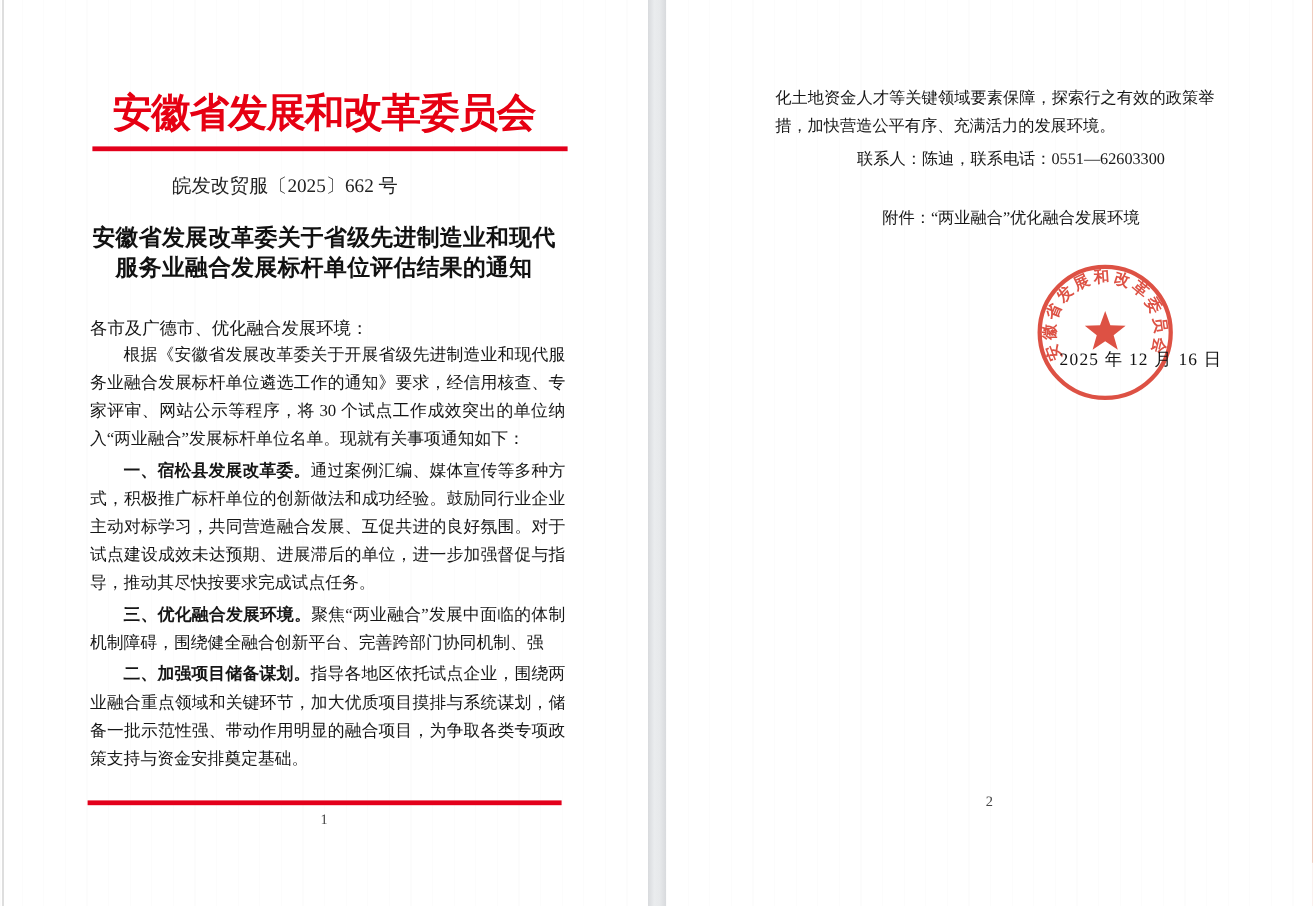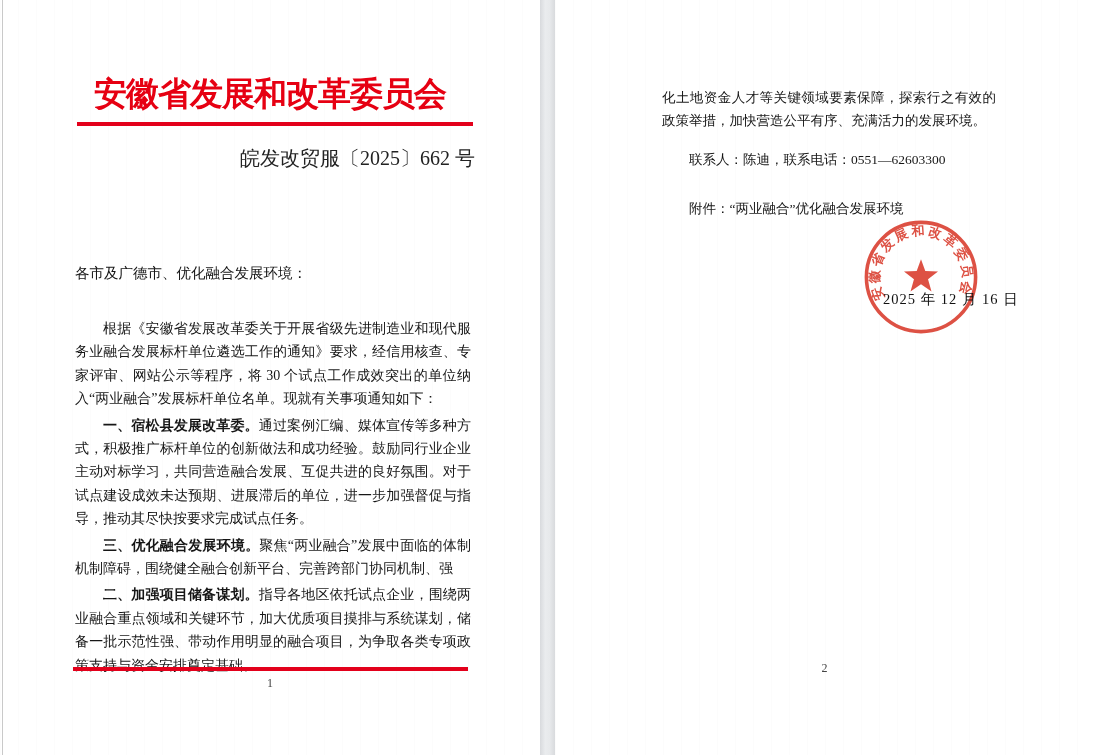--- a/index.html
+++ b/index.html
@@ -27,63 +27,67 @@
   .page-gap{position:absolute;left:540px;top:0;width:15px;height:755px;
     background:linear-gradient(90deg,#d8dadd 0%,#eaecee 35%,#e7e9eb 65%,#d8dadd 100%);}
 
   
   .agency-header{
     position:absolute;top:72px;left:0;width:540px;text-align:center;
     font-size:33px;font-weight:bold;color:var(--header-red);
     letter-spacing:-1px;white-space:nowrap;
   }
   .red-line-top{position:absolute;left:77px;top:122px;width:396px;height:4px;background:var(--divider-red);}
-  .doc-number{position:absolute;top:145px;left:0;width:475px;text-align:right;font-size:20px;color:#222;}
+  .doc-number{position:absolute;top:145px;left:0;width:475px;text-align:center;font-size:16px;color:#222;}
   .doc-title{
     position:absolute;top:186px;left:40px;width:460px;text-align:center;
     font-size:19px;font-weight:bold;line-height:25px;letter-spacing:0.3px;color:#111;
   }
   .salutation{position:absolute;top:264px;left:75px;width:420px;font-size:14.5px;color:#141414;}
   .body-text{
     position:absolute;top:285px;left:75px;width:396px;
-    font-size:14px;line-height:23.4px;text-align:justify;color:#161616;margin-top:32px;
+    font-size:14px;line-height:23.4px;text-align:justify;color:#161616;
   }
   .body-text p{margin:0 0 0 0;text-indent:2em;}
   .body-text p + p{margin-top:3px;}
   .body-text .lead{font-weight:bold;}
   .red-line-bottom{position:absolute;left:73px;top:667px;width:395px;height:4px;background:var(--divider-red);}
   .page-num{position:absolute;left:0;width:100%;text-align:center;font-size:12px;color:#444;}
   .page1 .page-num{top:676px;}
   .page2 .page-num{top:661px;}
 
   
   .body-text2{
     position:absolute;top:70px;left:91px;width:366px;
     font-size:13.5px;line-height:23px;text-align:justify;color:#161616;
   }
-  .body-text2 p{margin:16px;}
+  .body-text2 p{margin:0;}
   .body-text2 p.cont{text-indent:0;}
-  .body-text2 p.indent{text-indent:2em;text-align:left;}
+  .body-text2 p.indent{text-indent:2em;text-align:center;}
   .body-text2 p.contact{margin-top:5px;}
   .body-text2 p.attach{margin-top:26px;}
   .seal{position:absolute;left:303px;top:214px;width:126px;height:126px;opacity:0.88;}
   .date-line{position:absolute;left:288px;top:290px;font-size:14.5px;color:#111;white-space:nowrap;letter-spacing:1px;margin-left:40px;}
 </style>
 </head>
 <body>
 
 <div class="canvas">
 
   <div class="page page1">
     <div class="page-edge-line"></div>
 
     <div class="agency-header">安徽省发展和改革委员会</div>
     <div class="red-line-top"></div>
     <div class="doc-number">皖发改贸服〔2025〕662 号</div>
 
+    <div class="doc-title">
+      <div>安徽省发展改革委关于省级先进制造业和现代</div>
+      <div>服务业融合发展标杆单位评估结果的通知</div>
+    </div>
 
     <div class="salutation">各市及广德市、优化融合发展环境：</div>
 
     <div class="body-text">
       <p><span class="lead"></span><span>根据《安徽省发展改革委关于开展省级先进制造业和现代服务业融合发展标杆单位遴选工作的通知》要求，经信用核查、专家评审、网站公示等程序，将 30 个试点工作成效突出的单位纳入“两业融合”发展标杆单位名单。现就有关事项通知如下：</span></p>
       <p><span class="lead">一、宿松县发展改革委。</span><span>通过案例汇编、媒体宣传等多种方式，积极推广标杆单位的创新做法和成功经验。鼓励同行业企业主动对标学习，共同营造融合发展、互促共进的良好氛围。对于试点建设成效未达预期、进展滞后的单位，进一步加强督促与指导，推动其尽快按要求完成试点任务。</span></p>
       <p><span class="lead">三、优化融合发展环境。</span><span>聚焦“两业融合”发展中面临的体制机制障碍，围绕健全融合创新平台、完善跨部门协同机制、强</span></p>
       <p><span class="lead">二、加强项目储备谋划。</span><span>指导各地区依托试点企业，围绕两业融合重点领域和关键环节，加大优质项目摸排与系统谋划，储备一批示范性强、带动作用明显的融合项目，为争取各类专项政策支持与资金安排奠定基础。</span></p>
     </div>
 

